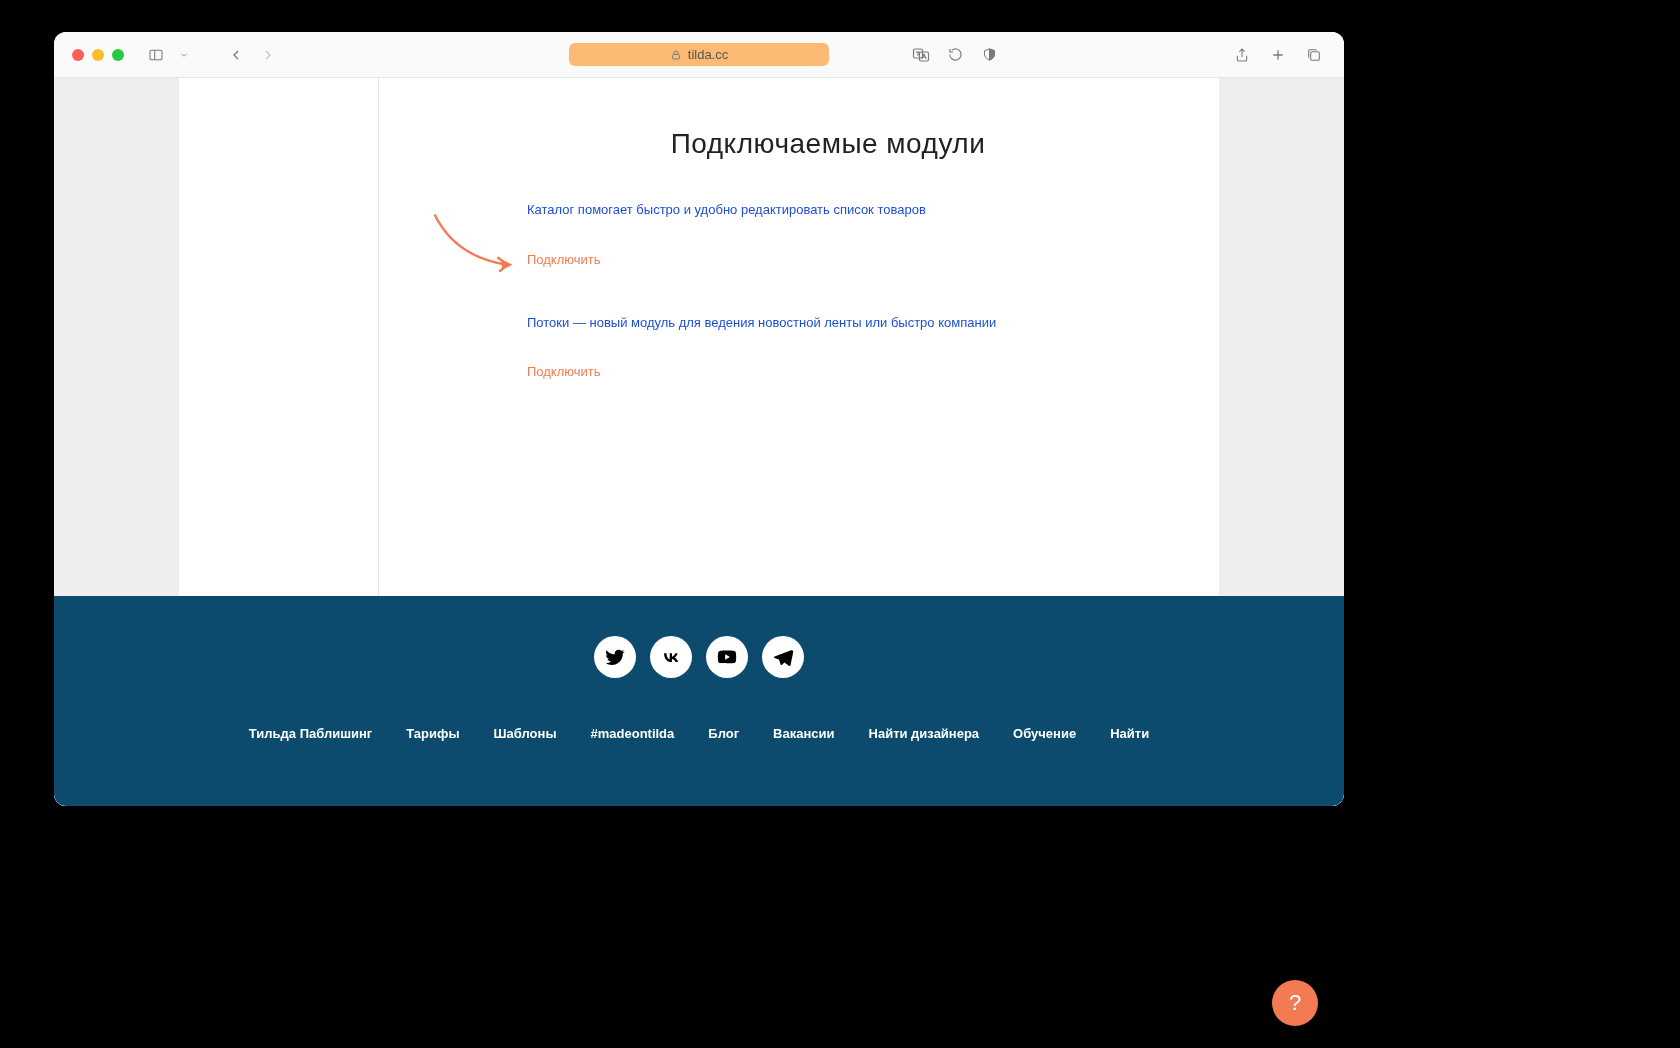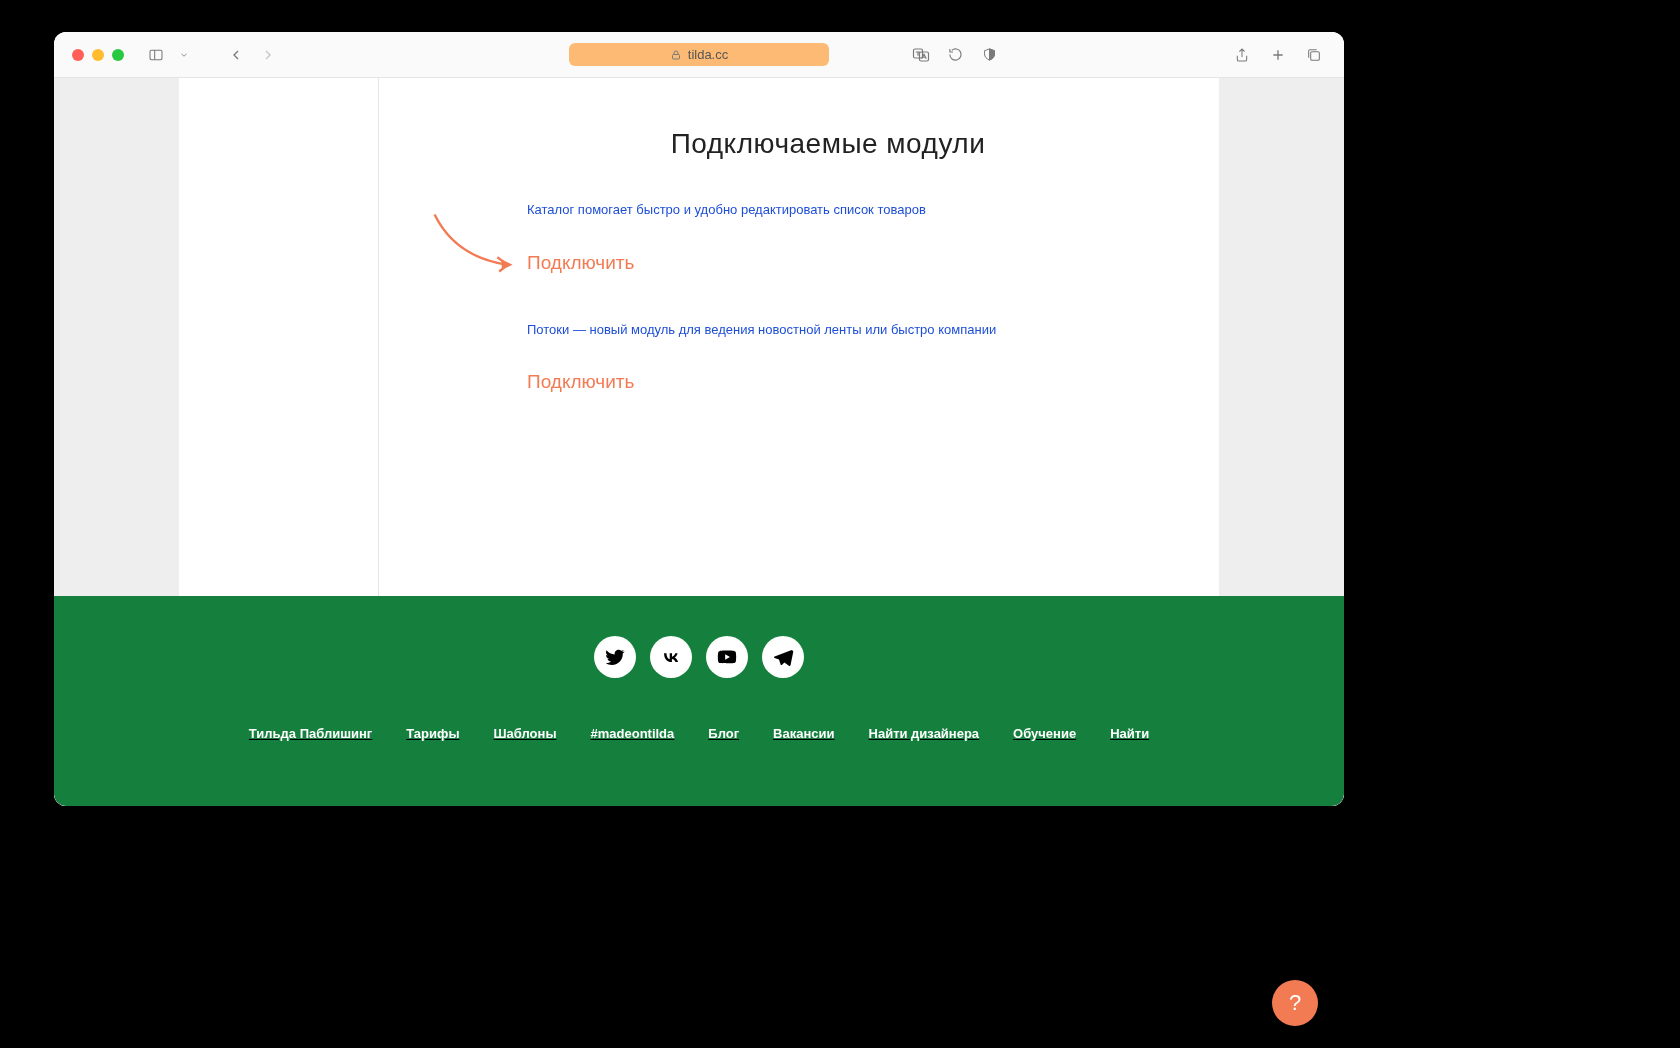--- a/index.html
+++ b/index.html
@@ -119,46 +119,45 @@
       margin-bottom: 22px;
       font-weight: 400;
     }
     .module-desc {
       font-size: 13px;
       color: #1d4ed8;
       margin-bottom: 32px;
       line-height: 1.5;
     }
     .module-link {
-      font-size: 19px;
+      font-size: 13px;
       color: #f37b54;
       cursor: pointer;
     }
     .annotation-arrow {
       position: absolute;
       left: 48px;
       top: 130px;
       width: 95px;
       height: 70px;
       pointer-events: none;
     }
     .footer {
       position: absolute;
       left: 54px;
       right: 336px;
       bottom: 0;
       height: 210px;
-      background: #15803d;
+      background: #0c4a6e;
       border-bottom-left-radius: 12px;
       border-bottom-right-radius: 12px;
       display: flex;
       flex-direction: column;
       align-items: center;
       padding-top: 40px;
-      text-decoration: underline;
     }
     .social-row { display: flex; gap: 14px; margin-bottom: 48px; }
     .social-circle {
       width: 42px; height: 42px; border-radius: 50%;
       background: #fff;
       display: flex; align-items: center; justify-content: center;
       cursor: pointer;
     }
     .social-circle svg { width: 22px; height: 22px; }
     .footer-links {

